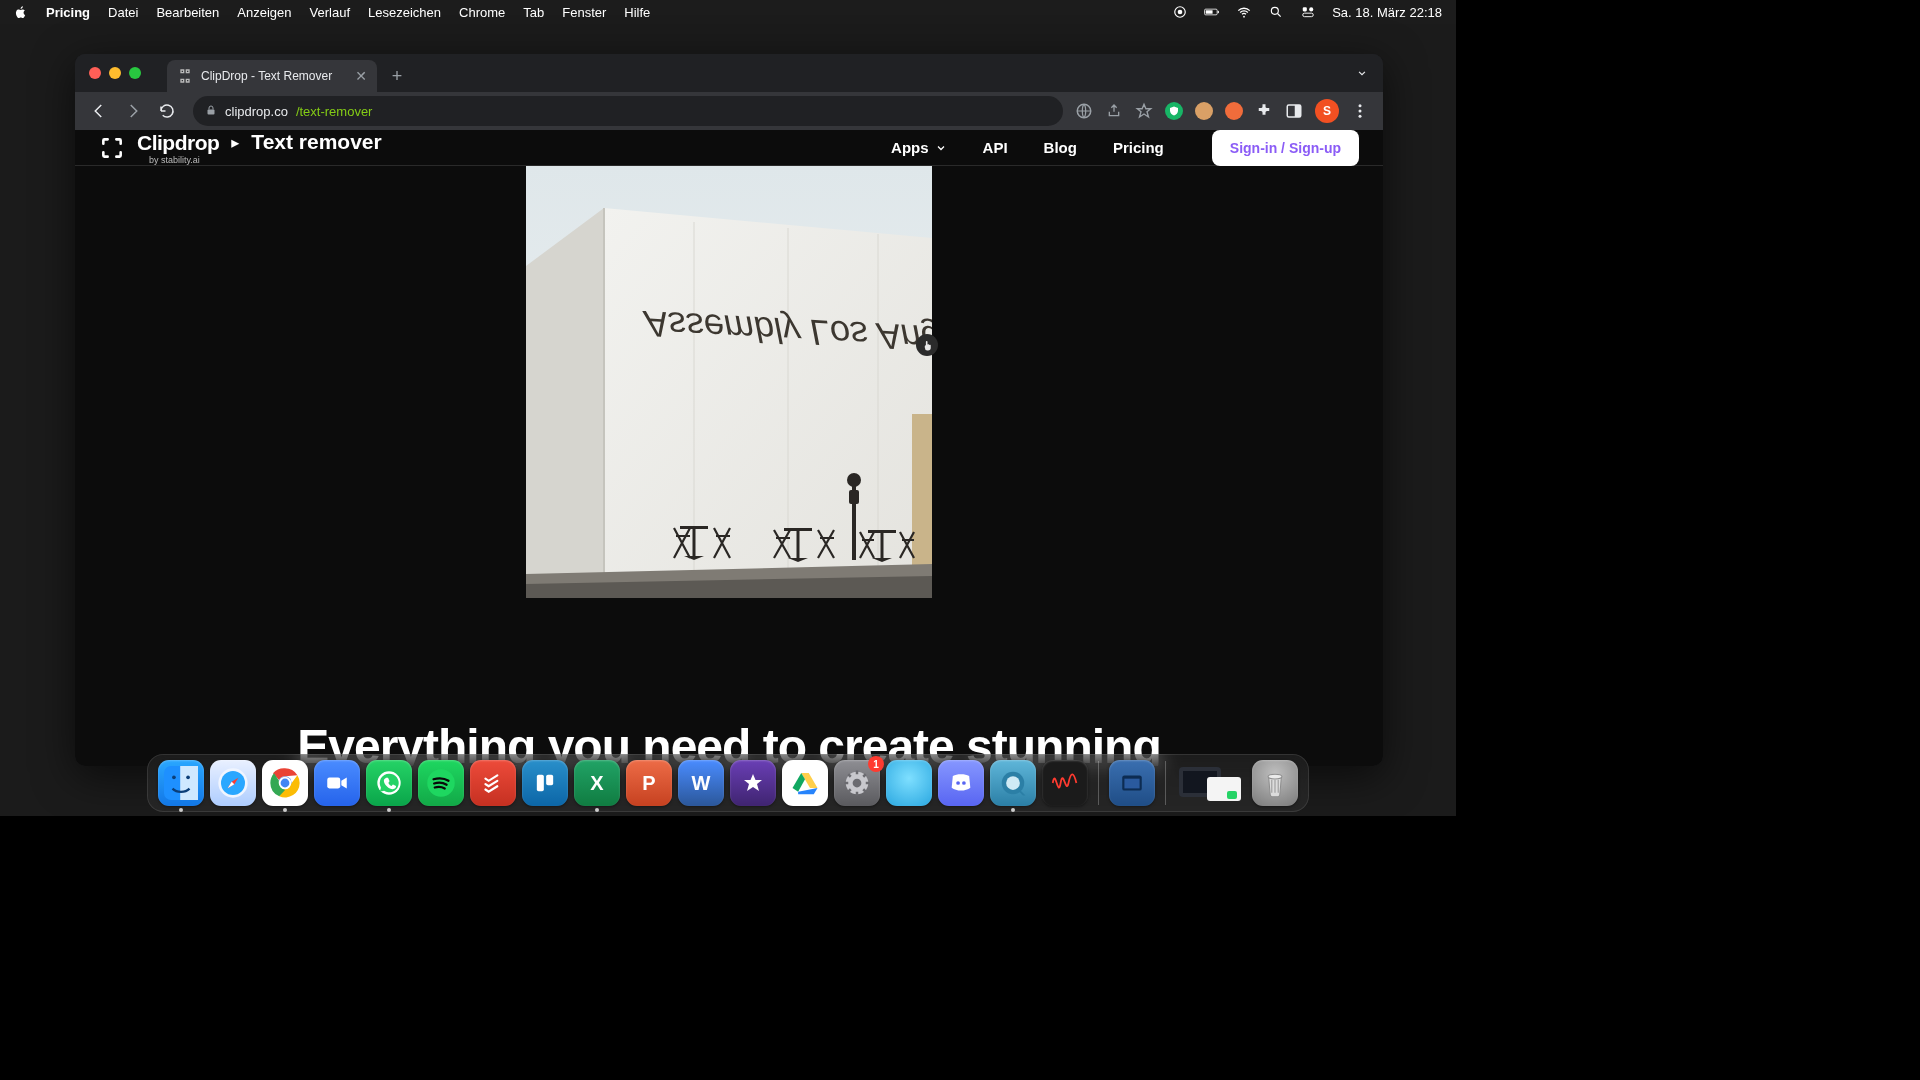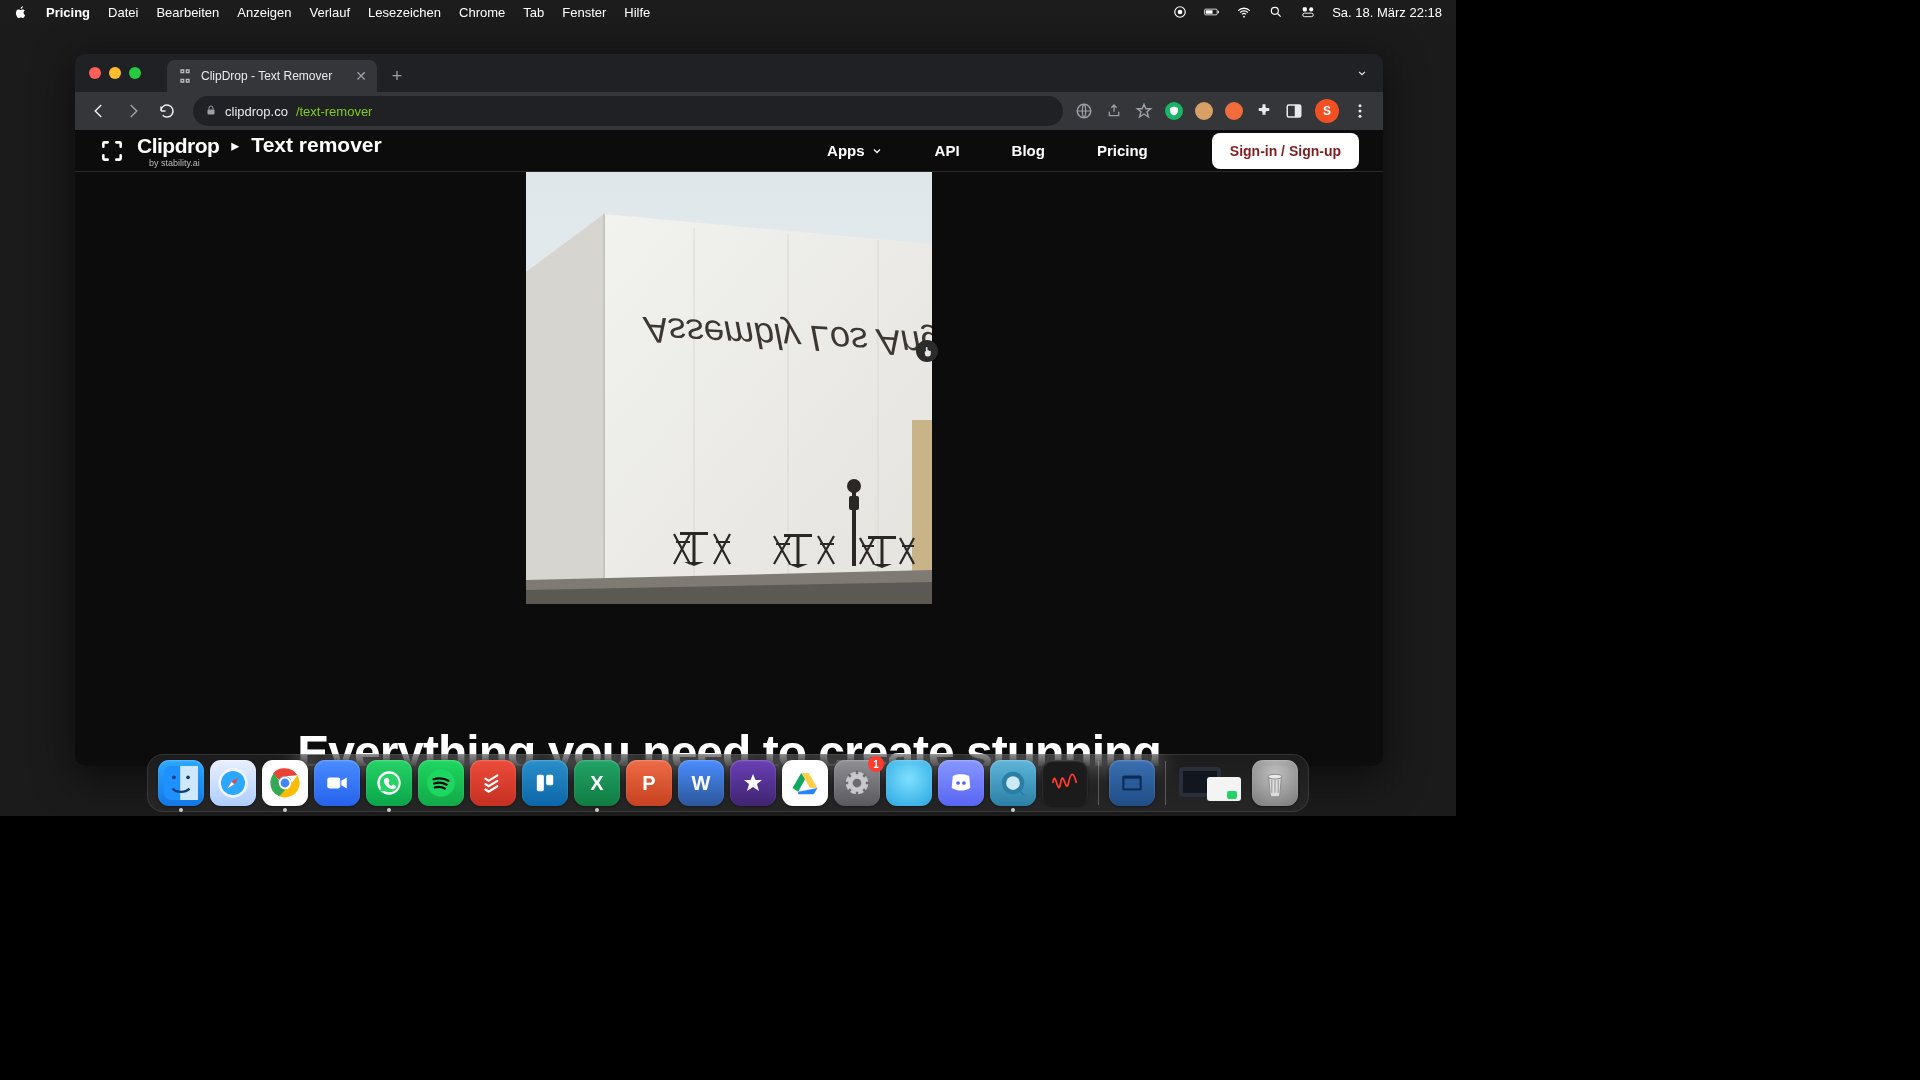--- a/index.html
+++ b/index.html
@@ -42,32 +42,32 @@
 .lock { color: #9aa0a6; }
 .omni-domain { color: #e8eaed; }
 .omni-path { color: #84cc16; }
 .ext-icons { display: flex; align-items: center; gap: 12px; padding-right: 4px; }
 .ext-icons .ico { width: 18px; height: 18px; border-radius: 50%; display: inline-flex; align-items: center; justify-content: center; }
 .avatar { width: 24px; height: 24px; border-radius: 50%; background: #f25022; color: #fff; display: flex; align-items: center; justify-content: center; font-size: 12px; font-weight: 600; }
 
 .page { flex: 1; background: #0c0c0c; overflow: hidden; position: relative; }
 
 
-.cd-header { height: 42px; border-bottom: 1px solid #2a2a2a; display: flex; align-items: center; padding: 0 24px; color: #fff; }
+.cd-header { height: 36px; border-bottom: 1px solid #2a2a2a; display: flex; align-items: center; padding: 0 24px; color: #fff; }
 .cd-brand { display: flex; align-items: center; gap: 12px; }
 .cd-logo { width: 26px; height: 26px; }
 .cd-logo svg { width: 26px; height: 26px; }
 .cd-name { font-size: 21px; font-weight: 800; letter-spacing: -.5px; line-height: 1; }
 .cd-sub { font-size: 9px; color: #bbb; margin-top: 1px; padding-left: 46px; }
 .cd-namewrap { display: flex; flex-direction: column; }
 .cd-sep { margin: 0 12px; color: #fff; }
 .cd-tool { font-size: 21px; font-weight: 700; }
-.cd-nav { margin-left: auto; display: flex; align-items: center; gap: 52px; font-size: 15px; font-weight: 600; }
+.cd-nav { margin-left: auto; display: flex; align-items: center; gap: 36px; font-size: 15px; font-weight: 600; }
 .cd-nav-item { cursor: pointer; display: flex; align-items: center; gap: 6px; }
-.signin-btn { background: #fff; color: #7f1d1d; border-radius: 8px; padding: 10px 18px; font-weight: 700; font-size: 14px; cursor: pointer; margin-left: 12px; }
+.signin-btn { background: #fff; color: #8b5cf6; border-radius: 8px; padding: 10px 18px; font-weight: 700; font-size: 14px; cursor: pointer; margin-left: 12px; }
 
 
 .cd-main { position: relative; height: calc(100% - 54px); display: flex; flex-direction: column; align-items: center; }
 .hero-img-wrap { margin-top: 0; width: 406px; height: 432px; position: relative; }
 .hero-svg { width: 100%; height: 100%; display: block; }
 .cursor-badge { position: absolute; right: -6px; top: 168px; width: 22px; height: 22px; border-radius: 50%; background: #2b2b2b; display: flex; align-items: center; justify-content: center; }
 
 .tagline { position: absolute; bottom: -26px; left: 0; right: 0; text-align: center; font-size: 48px; font-weight: 800; color: #fff; letter-spacing: -1px; white-space: nowrap; overflow: hidden; }
 
 

